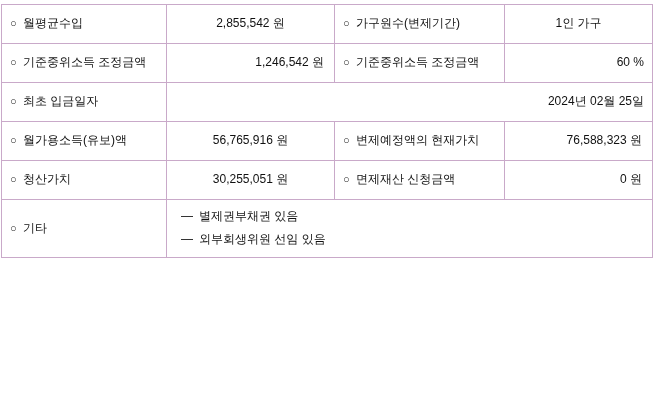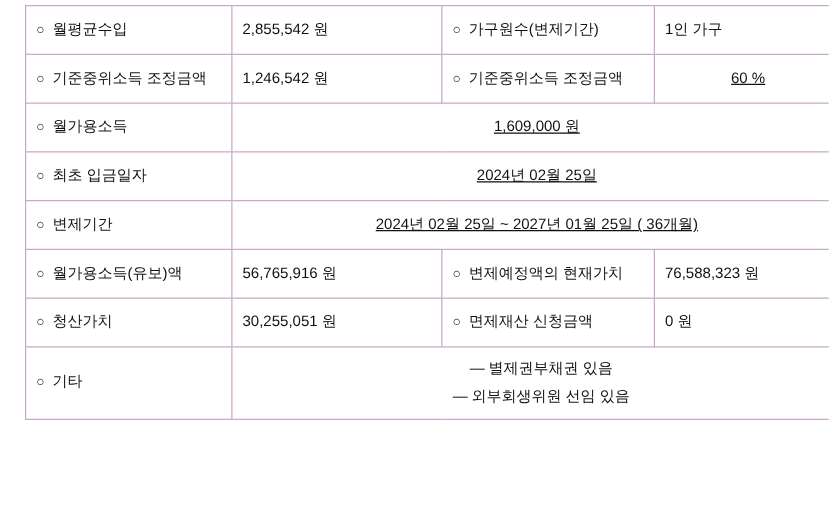--- a/index.html
+++ b/index.html
@@ -12,21 +12,21 @@
     height: 408px;
     font-family: "Liberation Sans", sans-serif;
     font-size: 12px;
     color: #000000;
   }
   #sheet {
     position: relative;
     width: 663px;
     height: 312px;
     box-sizing: border-box;
-    padding: 4px 6px 4px 20px;
+    padding: 4px 6px 4px 1px;
   }
   table.doc {
     width: 651px;
     border-collapse: collapse;
     table-layout: fixed;
   }
   table.doc td {
     border: 1px solid #c9a9c9;
     height: 34px;
     padding: 2px 8px;
@@ -46,46 +46,45 @@
   .bullet {
     display: inline-block;
     width: 13px;
     font-size: 11px;
     color: #222222;
   }
   .lbl-text {
     display: inline;
   }
   .num {
-    text-align: left;
+    text-align: right;
     display: block;
     padding-right: 2px;
   }
   .center {
+    text-align: center;
     display: block;
   }
   .left {
-    text-align: center;
+    text-align: right;
     display: block;
     padding-left: 2px;
-    text-decoration: underline;
   }
   td.tall {
     height: 82px;
     vertical-align: middle;
   }
   .etc-list {
     display: block;
     padding-left: 6px;
   }
   .etc-list .etc-line {
     display: block;
     margin: 6px 0;
     white-space: nowrap;
-    text-align: center;
   }
   .dash {
     display: inline-block;
     width: 18px;
   }
 </style>
 </head>
 <body>
 
 <div id="sheet">
@@ -120,46 +119,30 @@
           <span class="num">1,246,542 원</span>
         </td>
         <td class="lbl">
           <span class="bullet">○</span><span class="lbl-text">기준중위소득 조정금액</span>
         </td>
         <td class="val">
           <span class="left">60 %</span>
         </td>
       </tr>
 
-      <tr>
-        <td class="lbl">
-          <span class="bullet">○</span><span class="lbl-text">월가용소득</span>
-        </td>
-        <td class="val" colspan="3">
-          <span class="left">1,609,000 원</span>
-        </td>
-      </tr>
 
       <tr>
         <td class="lbl">
           <span class="bullet">○</span><span class="lbl-text">최초 입금일자</span>
         </td>
         <td class="val" colspan="3">
           <span class="left">2024년 02월 25일</span>
         </td>
       </tr>
 
-      <tr>
-        <td class="lbl">
-          <span class="bullet">○</span><span class="lbl-text">변제기간</span>
-        </td>
-        <td class="val" colspan="3">
-          <span class="left">2024년 02월 25일 ~ 2027년 01월 25일 ( 36개월)</span>
-        </td>
-      </tr>
 
       <tr>
         <td class="lbl">
           <span class="bullet">○</span><span class="lbl-text">월가용소득(유보)액</span>
         </td>
         <td class="val">
           <span class="center">56,765,916 원</span>
         </td>
         <td class="lbl">
           <span class="bullet">○</span><span class="lbl-text">변제예정액의 현재가치</span>

